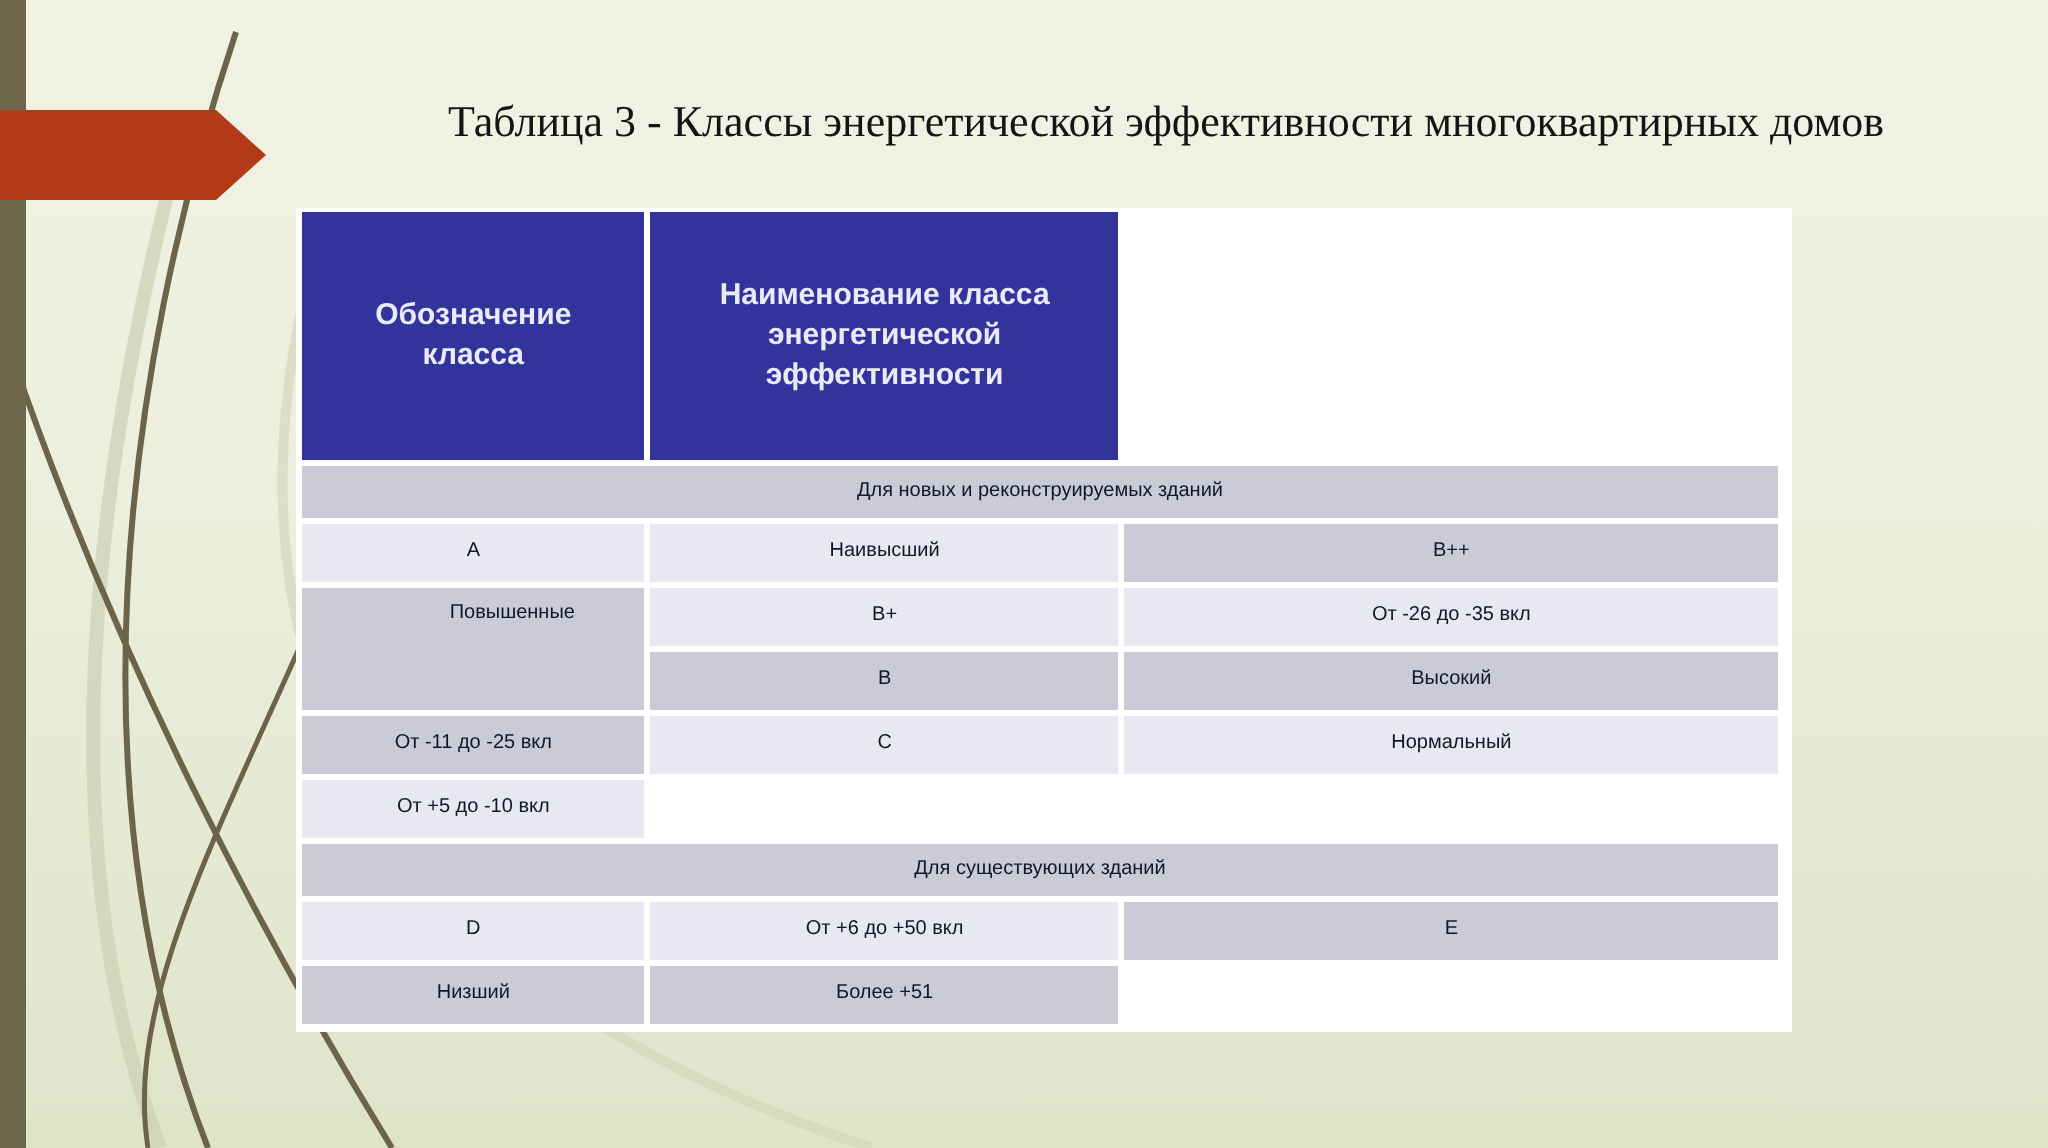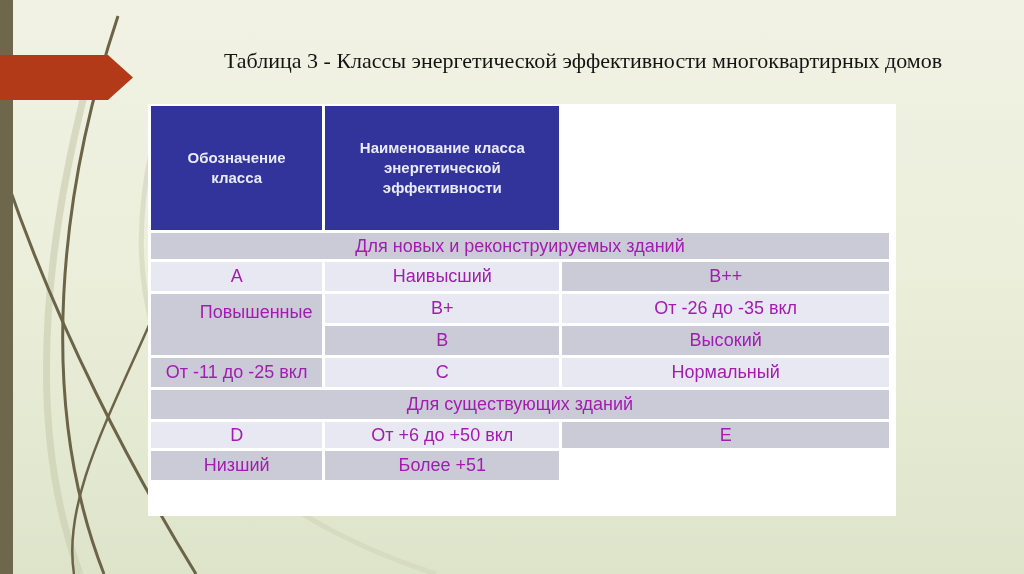--- a/index.html
+++ b/index.html
@@ -25,21 +25,21 @@
     background:#FFFFFF;padding:2px 7px 4px 3px;box-sizing:border-box;
   }
   .tbl{
     display:grid;width:100%;height:100%;
     grid-template-columns:172fr 235fr 328fr;
     grid-template-rows:124px 26px repeat(5,29px) 26px repeat(2,29px);
     gap:3px;background:#FFFFFF;
   }
   .c{
     display:flex;align-items:center;justify-content:center;
-    font-size:18px;color:#a21caf;text-align:center;line-height:1.25;
+    font-size:10px;color:#0f172a;text-align:center;line-height:1.25;
   }
   .hd{
     background:#32339B;color:#E9ECF8;font-weight:700;font-size:15px;
     line-height:1.34;padding:0 12px;
   }
   .sec{grid-column:1/-1;background:#CBCBD8;}
   .g{background:#CBCBD8;}
   .l{background:#E7E8F1;}
   .span2{grid-row:span 2;align-items:flex-start;padding-top:7px;padding-left:39px;}
 </style>
@@ -77,20 +77,21 @@
 
       <div class="c l">B+</div>
       <div class="c l">От -26 до -35 вкл</div>
 
       <div class="c g">B</div>
       <div class="c g">Высокий</div>
       <div class="c g">От -11 до -25 вкл</div>
 
       <div class="c l">C</div>
       <div class="c l">Нормальный</div>
+      <div class="c l">От +5 до -10 вкл</div>
 
       <div class="c sec">Для существующих зданий</div>
 
       <div class="c l">D</div>
       <div class="c l">От +6 до +50 вкл</div>
 
       <div class="c g">E</div>
       <div class="c g">Низший</div>
       <div class="c g">Более +51</div>
 

